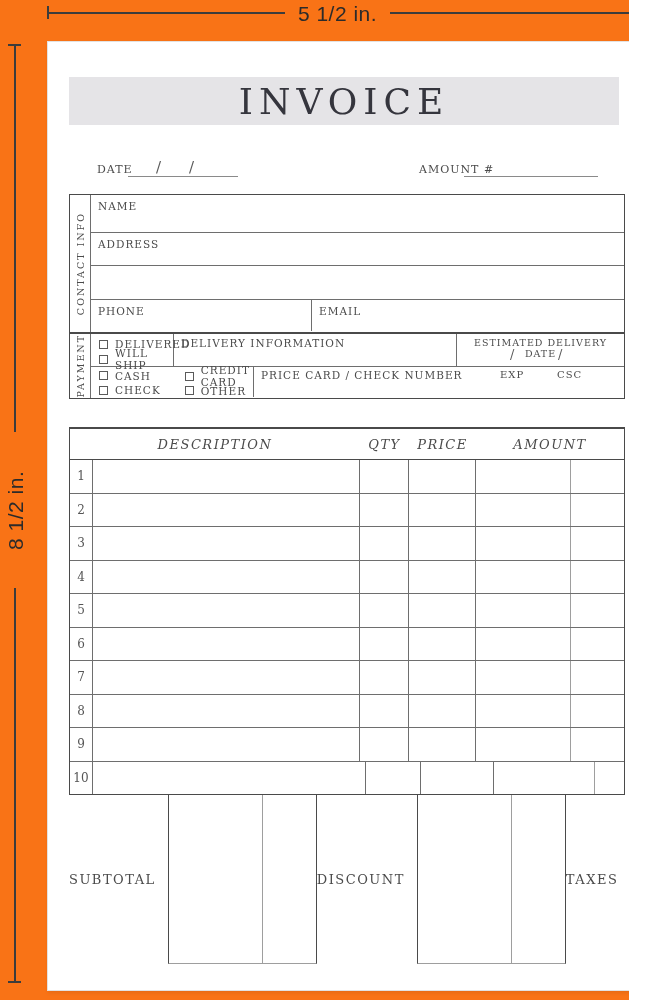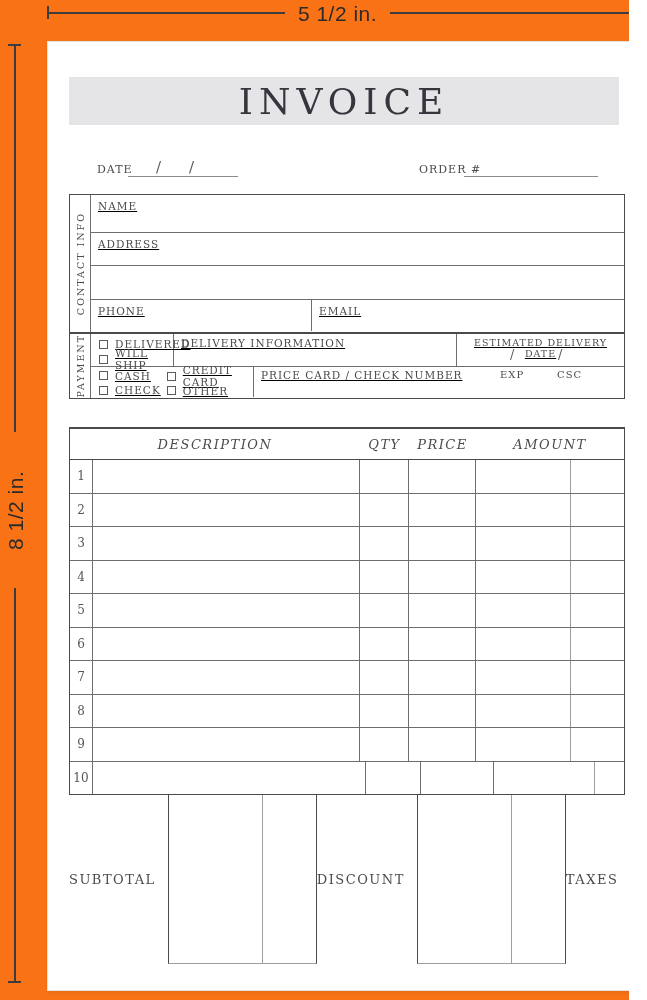--- a/index.html
+++ b/index.html
@@ -33,21 +33,21 @@
   .pos{position:absolute;}
 
   .uline{position:absolute;border-bottom:1px solid #8a8a8a;height:14px;}
   .slash{position:absolute;font-size:15px;color:#5a5a5a;}
 
   
   .tbl{position:absolute;border:1.5px solid var(--border-dark);background:#fff;}
   .side-col{position:absolute;left:0;top:0;bottom:0;width:21px;border-right:1px solid var(--border-mid);
             display:flex;align-items:center;justify-content:center;}
   .vlabel{writing-mode:vertical-rl;transform:rotate(180deg);font-size:9.5px;letter-spacing:2px;color:var(--label-text);}
-  .row{position:absolute;left:21px;right:0;text-decoration:underline;}
+  .row{position:absolute;left:21px;right:0;}
   .cell-lbl{font-size:10.5px;letter-spacing:1px;color:var(--label-text);padding:5px 0 0 7px;display:block;}
 
   
   .cb{width:9px;height:9px;border:1px solid #5a5a5a;display:inline-block;flex:none;background:#fff;}
   .cb-line{display:flex;align-items:center;gap:7px;height:14px;}
   .cb-line .lbl{font-size:10.5px;}
 
   
   .items-header{height:31px;border-bottom:1.5px solid var(--border-dark);display:grid;
                 grid-template-columns:290px 49px 67px 1fr;align-items:center;}
@@ -91,21 +91,21 @@
   <div class="card">
 
     <div class="inv-bar">
       <span class="inv-title">INVOICE</span>
     </div>
 
     <span class="lbl pos" style="left:49px;top:121px;font-size:11px;">DATE</span>
     <div class="uline" style="left:80px;top:121px;width:110px;"></div>
     <span class="slash" style="left:108px;top:116px;">/</span>
     <span class="slash" style="left:141px;top:116px;">/</span>
-    <span class="lbl pos" style="left:371px;top:121px;font-size:11px;">ORDER #</span>
+    <span class="lbl pos" style="left:371px;top:121px;font-size:11px;">AMOUNT #</span>
     <div class="uline" style="left:416px;top:121px;width:134px;"></div>
 
     <div class="tbl" style="left:21px;top:152px;width:556px;height:139px;">
       <div class="side-col">
         <span class="vlabel">CONTACT INFO</span>
       </div>
       <div class="row" style="top:0;height:38px;border-bottom:1px solid var(--border-mid);">
         <span class="cell-lbl">NAME</span>
       </div>
       <div class="row" style="top:38px;height:33px;border-bottom:1px solid var(--border-mid);">
@@ -142,21 +142,21 @@
           <span class="cell-lbl" style="padding-top:3px;">DELIVERY INFORMATION</span>
         </div>
         <div style="flex:1;position:relative;">
           <span class="cell-lbl" style="text-align:center;padding:3px 0 0 0;font-size:9.5px;">ESTIMATED DELIVERY DATE</span>
           <span class="slash" style="left:53px;top:13px;font-size:13px;">/</span>
           <span class="slash" style="left:101px;top:13px;font-size:13px;">/</span>
         </div>
       </div>
 
       <div class="row" style="top:33px;height:30px;display:flex;">
-        <div style="width:163px;border-right:1px solid var(--border-mid);padding:2px 0 0 8px;display:flex;gap:6px;">
+        <div style="width:163px;border-right:1px solid var(--border-mid);padding:2px 0 0 8px;display:flex;gap:24px;">
           <div style="display:flex;flex-direction:column;justify-content:center;gap:1px;">
             <div class="cb-line">
               <span class="cb"></span>
               <span class="lbl">CASH</span>
             </div>
             <div class="cb-line">
               <span class="cb"></span>
               <span class="lbl">CHECK</span>
             </div>
           </div>

